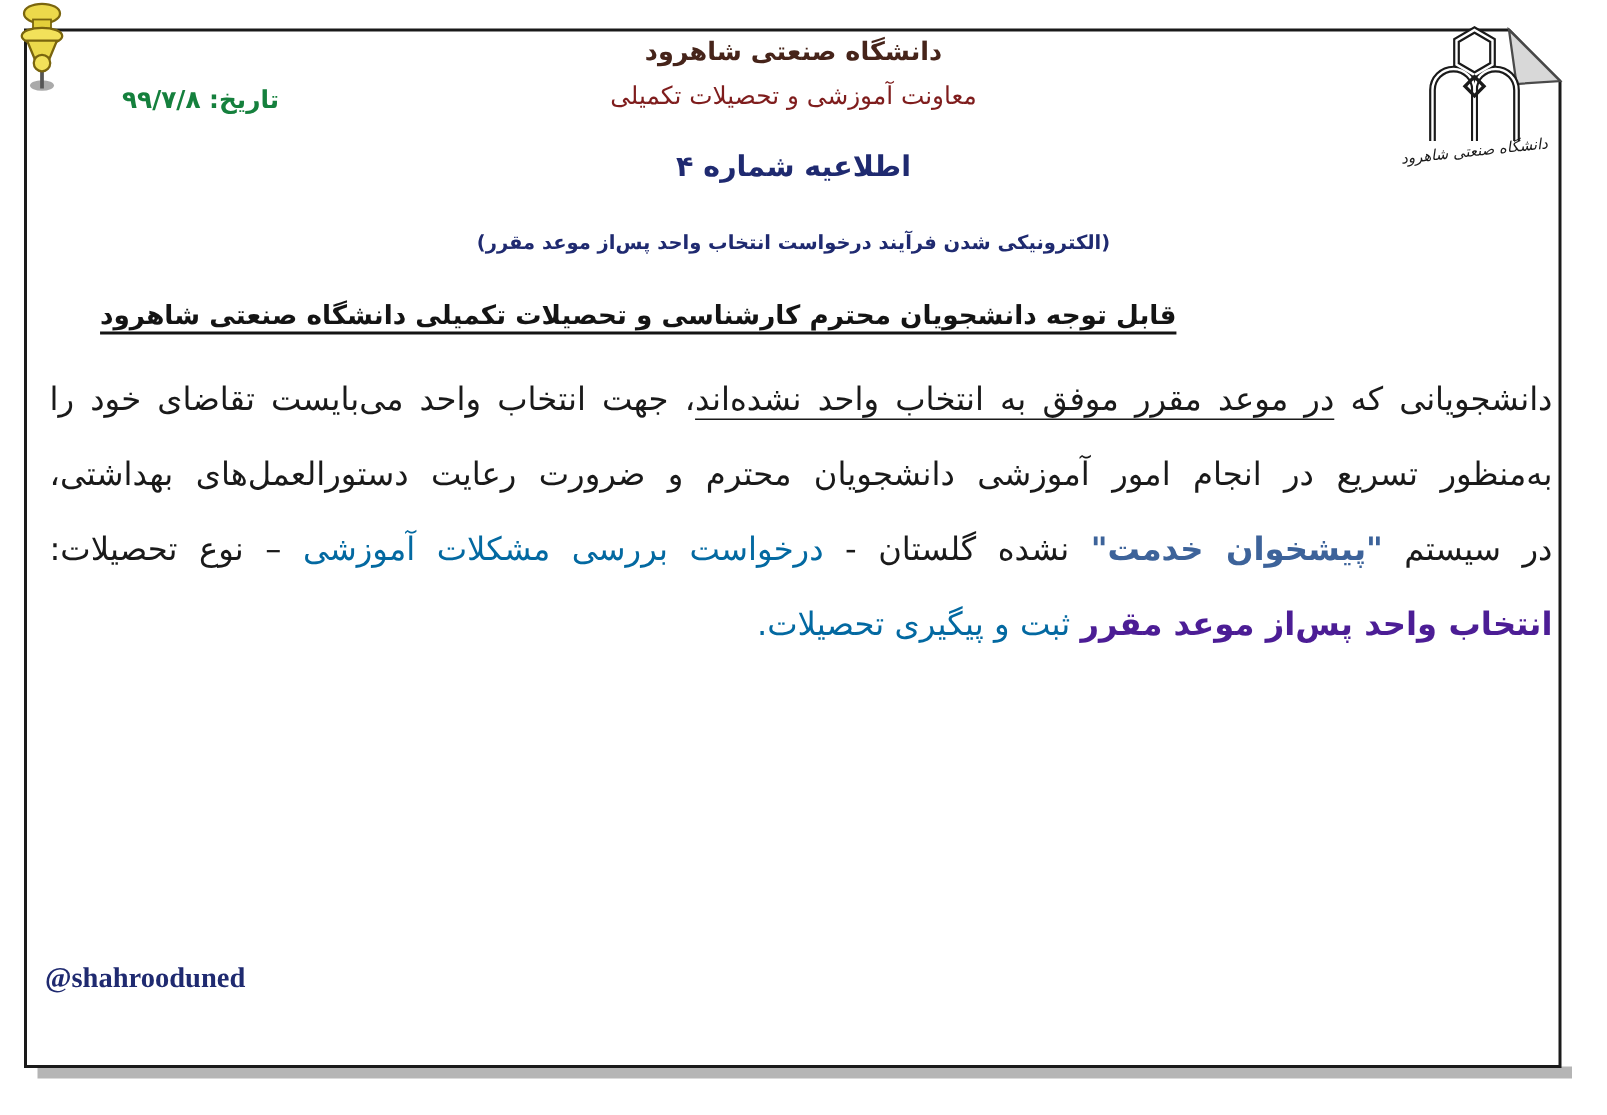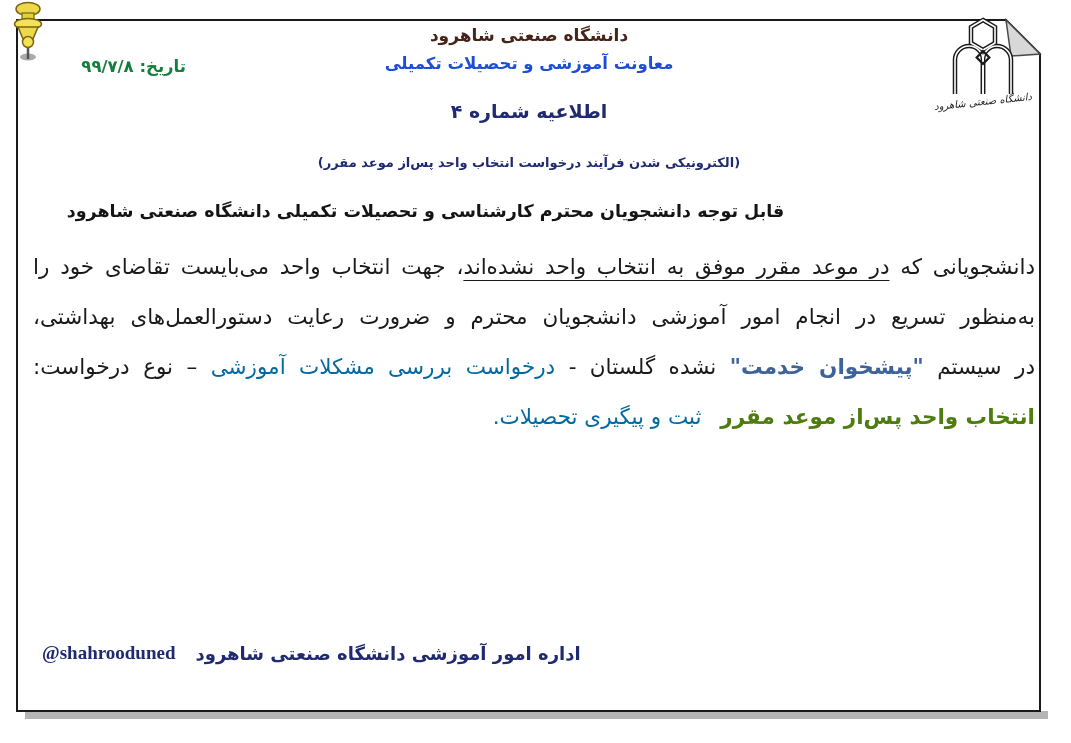--- a/index.html
+++ b/index.html
@@ -16,57 +16,57 @@
   
   .date{
     left:46px;top:57px;width:140px;
     direction:rtl;text-align:right;
     color:#15803d;font-weight:bold;font-size:16.5px;
   }
   .head-center{
     left:17px;top:0;width:1024px;text-align:center;direction:rtl;
   }
   .org-name{margin-top:25px;font-size:17px;font-weight:bold;color:#46241a;}
-  .dept-name{margin-top:9px;font-size:16.5px;font-weight:bold;color:#1d4ed8;}
+  .dept-name{margin-top:9px;font-size:16.5px;font-weight:normal;color:#7f1d1d;}
 
   .logo-wrap{left:933px;top:12px;width:100px;height:100px;text-align:center;}
   .logo-caption{
     direction:rtl;font-size:10px;font-style:italic;color:#1a1a1a;
     transform:rotate(-6deg);margin-top:-4px;letter-spacing:-0.5px;
   }
 
   .title{
     left:17px;top:100px;width:1024px;text-align:center;direction:rtl;
     color:#1f2a70;font-size:19px;font-weight:bold;
   }
   .subtitle{
     left:17px;top:155px;width:1024px;text-align:center;direction:rtl;
     color:#1f2a70;font-size:13px;font-weight:bold;
   }
   .attention{
     left:17px;top:201px;width:817px;text-align:center;direction:rtl;
     color:#141414;font-size:17.5px;font-weight:bold;
-    text-underline-offset:5px;text-decoration-thickness:1.5px;
+    text-decoration:underline;text-underline-offset:5px;text-decoration-thickness:1.5px;
   }
 
   
   .body-text{
     left:33px;top:242px;width:1002px;
     direction:rtl;color:#1a1a1a;font-size:21.5px;line-height:50px;
   }
   .body-line{text-align:justify;text-align-last:justify;height:50px;}
   .body-line.last{text-align:right;text-align-last:right;}
   .u-phrase{text-decoration:underline;text-underline-offset:6px;text-decoration-thickness:1.2px;}
   .steel{color:#0369a1;}
   .steel-bold{color:#3d639a;font-weight:bold;}
-  .navy-bold{color:#4d7c0f;font-weight:bold;margin-left:12px;}
+  .navy-bold{color:#4c1d95;font-weight:bold;}
 
   
   .footer{
-    left:42px;top:637px;height:32px;
+    left:30px;top:637px;height:32px;
     display:flex;align-items:center;gap:20px;text-align:center;
   }
   .handle{font-family:"Liberation Serif",serif;font-size:19px;color:#1f2a70;font-weight:bold;}
   .office{direction:rtl;font-size:18px;font-weight:bold;color:#1f2a70;}
 
   .pushpin{left:6px;top:1px;width:44px;height:66px;z-index:3;}
 </style>
 </head>
 <body>
 
@@ -112,22 +112,21 @@
     <div class="logo-caption">دانشگاه صنعتی شاهرود</div>
   </div>
 
   <div class="content title">اطلاعیه شماره ۴</div>
   <div class="content subtitle">(الکترونیکی شدن فرآیند درخواست انتخاب واحد پس‌از موعد مقرر)</div>
   <div class="content attention">قابل توجه دانشجویان محترم کارشناسی و تحصیلات تکمیلی دانشگاه صنعتی شاهرود</div>
 
   <div class="content body-text">
     <div class="body-line"><span>دانشجویانی که </span><span class="u-phrase">در موعد مقرر موفق به انتخاب واحد نشده‌اند</span><span>، جهت انتخاب واحد می‌بایست تقاضای خود را</span></div>
     <div class="body-line"><span>به‌منظور تسریع در انجام امور آموزشی دانشجویان محترم و ضرورت رعایت دستورالعمل‌های بهداشتی،</span></div>
-    <div class="body-line"><span>در سیستم </span><span class="steel-bold">"پیشخوان خدمت"</span><span> نشده گلستان - </span><span class="steel">درخواست بررسی مشکلات آموزشی</span><span> – نوع درخواست:</span></div>
+    <div class="body-line"><span>در سیستم </span><span class="steel-bold">"پیشخوان خدمت"</span><span> نشده گلستان - </span><span class="steel">درخواست بررسی مشکلات آموزشی</span><span> – نوع تحصیلات:</span></div>
     <div class="body-line last"><span class="navy-bold">انتخاب واحد پس‌از موعد مقرر</span><span class="steel"> ثبت و پیگیری تحصیلات.</span></div>
   </div>
 
   <div class="content footer">
     <span class="handle">@shahrooduned</span>
-    <span class="office">اداره امور آموزشی دانشگاه صنعتی شاهرود</span>
   </div>
 
 </div>
 
 </body></html>

